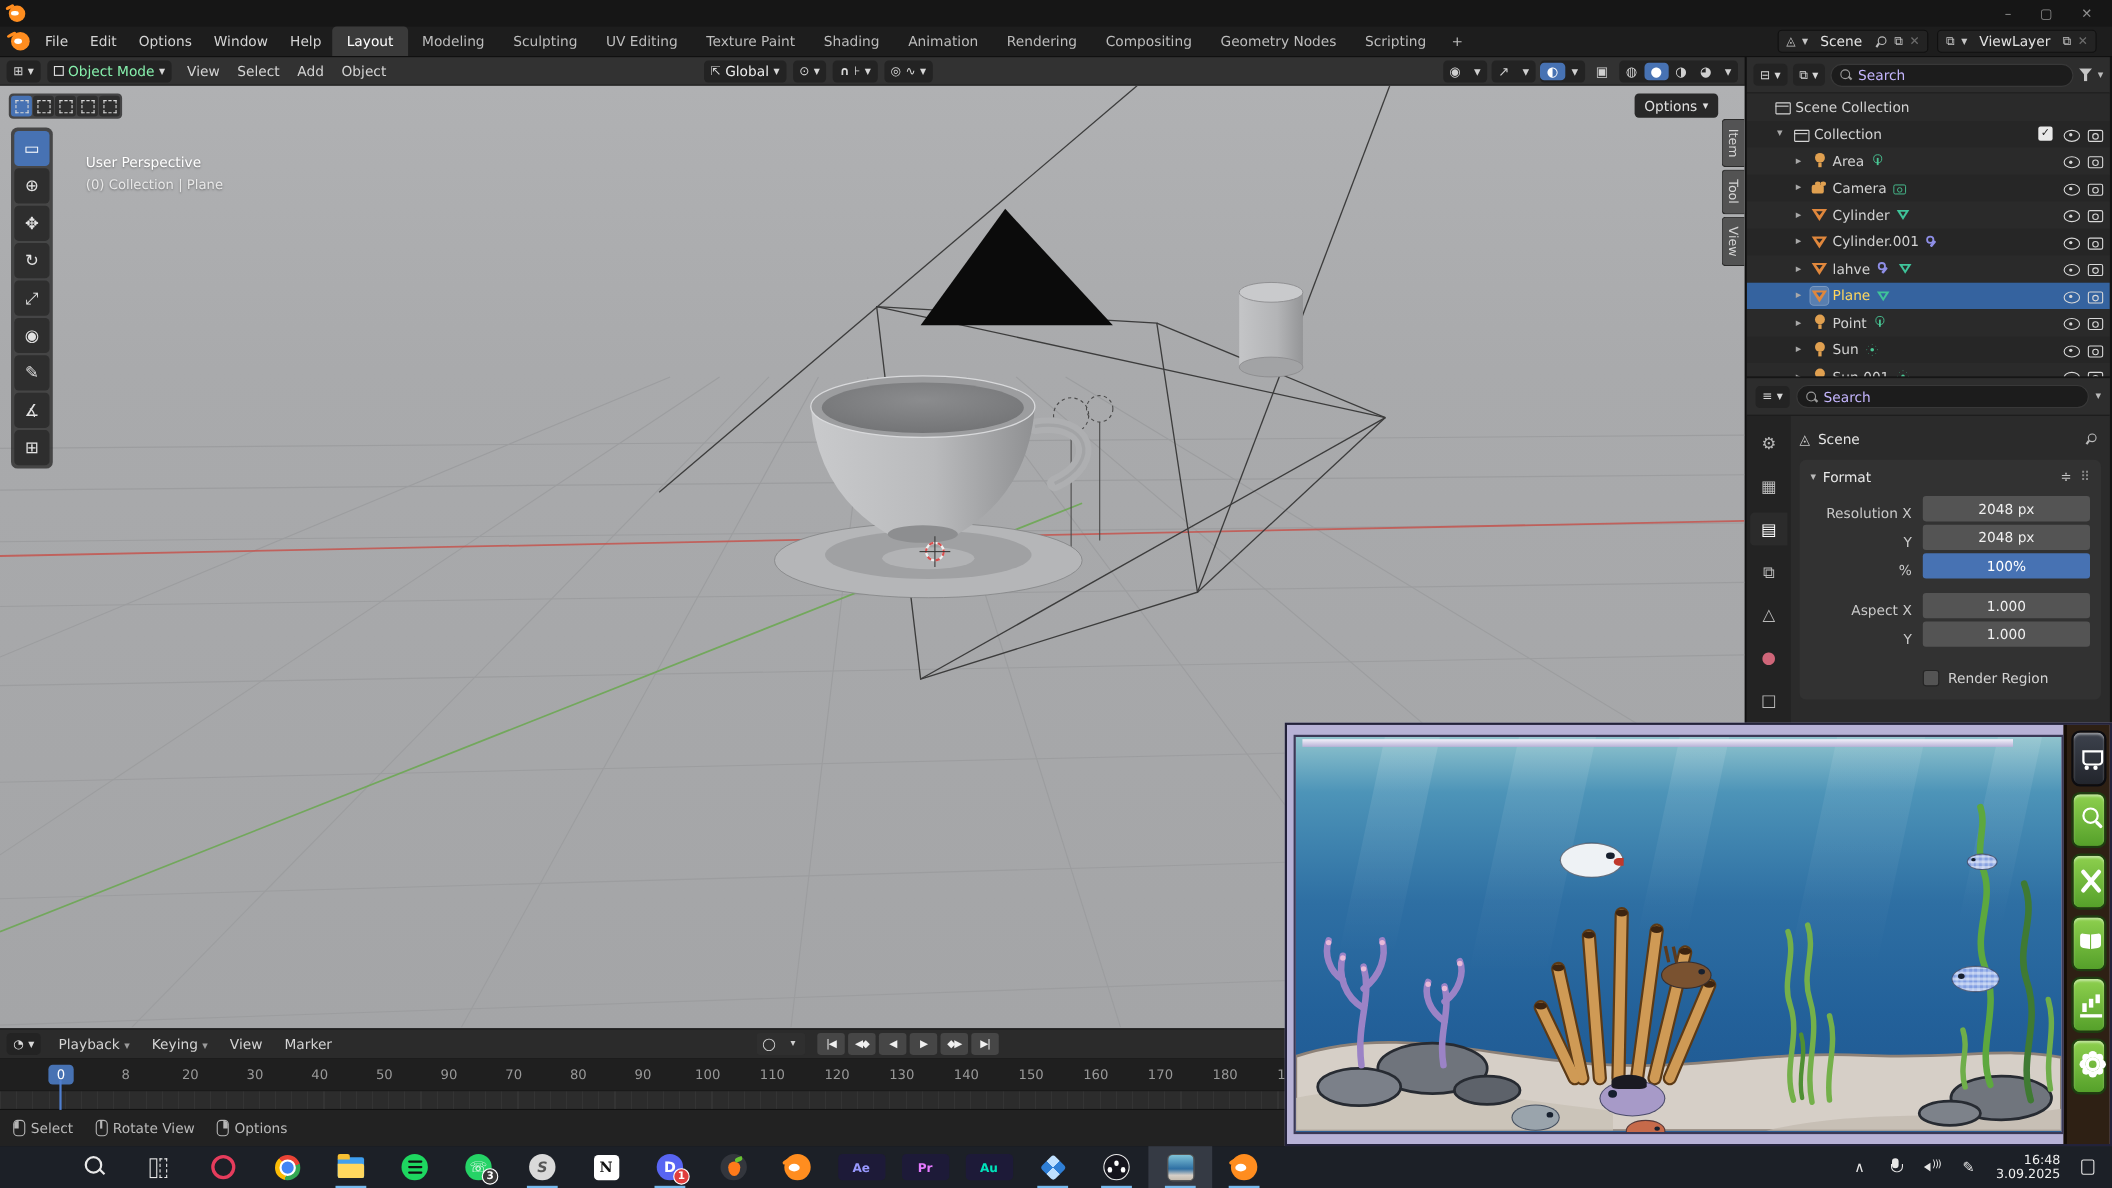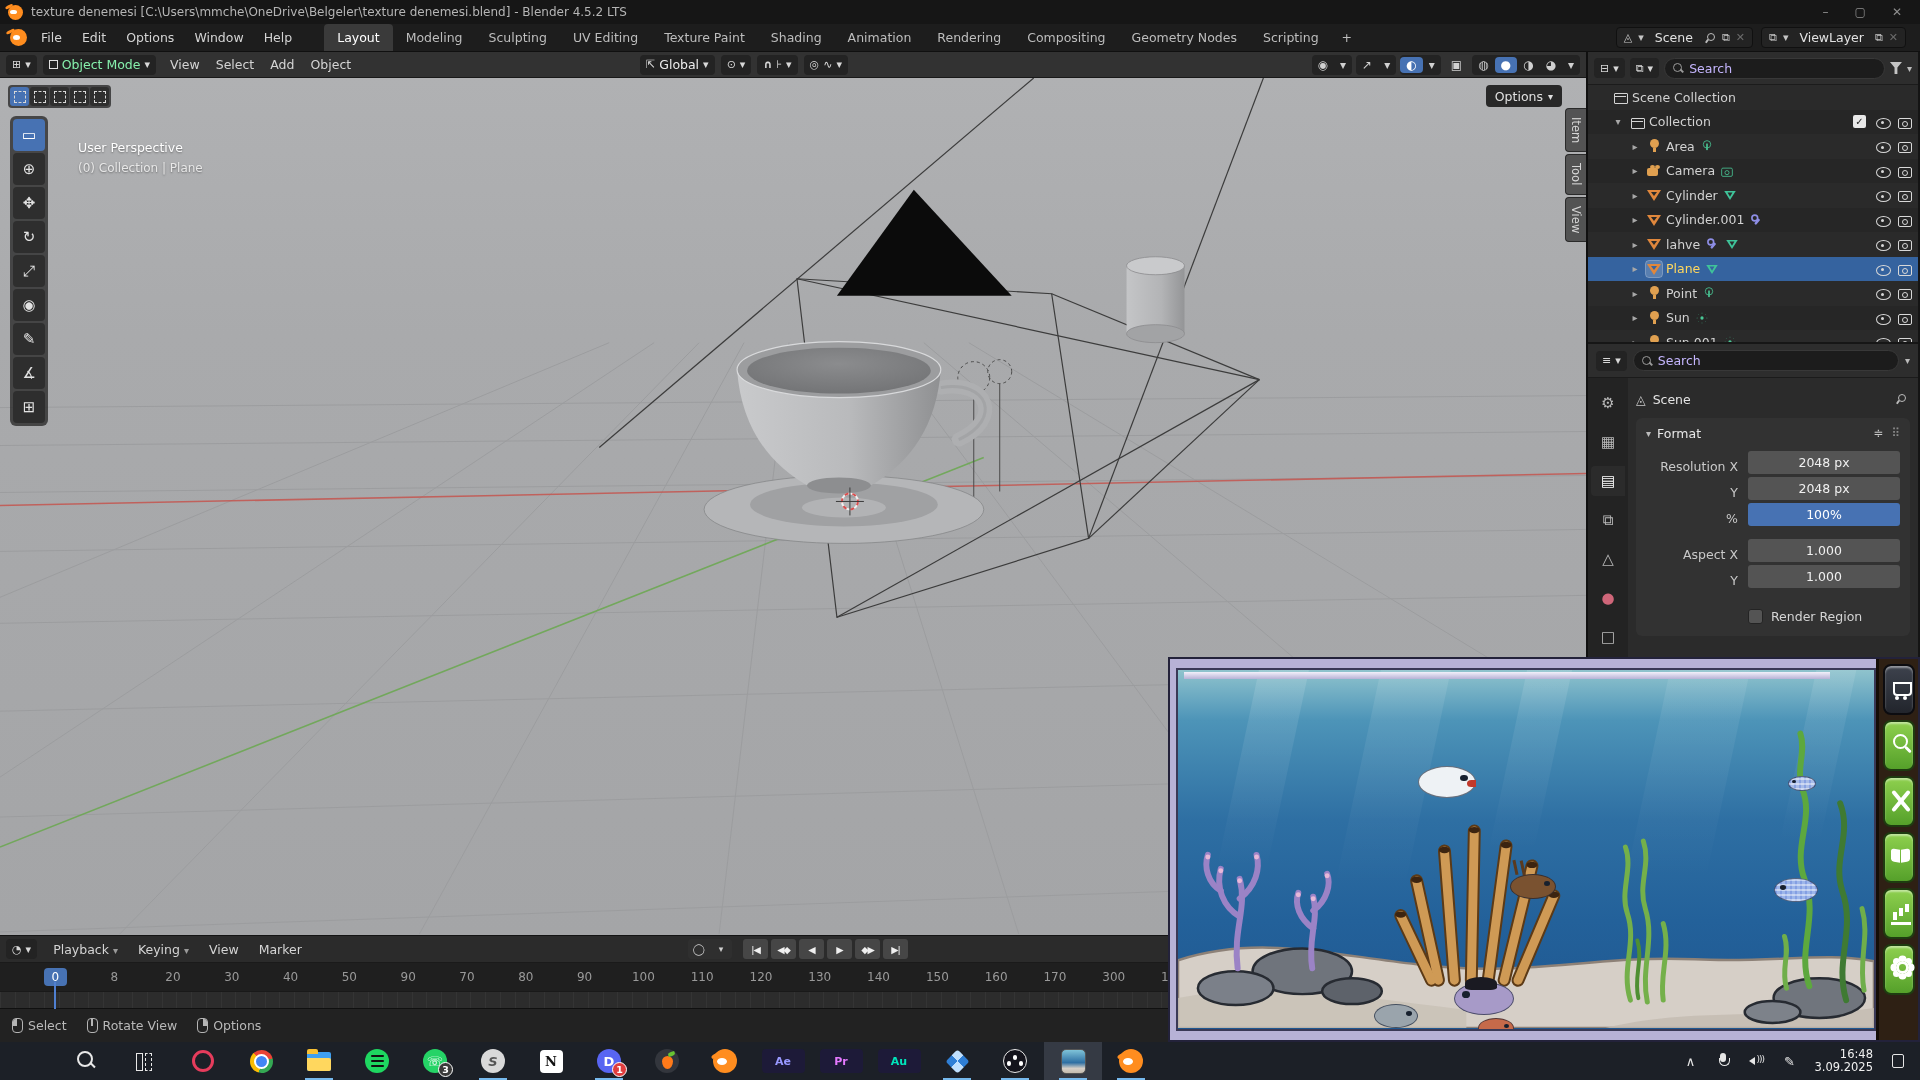--- a/index.html
+++ b/index.html
@@ -12,21 +12,21 @@
   .blogo { width:15px; height:15px; border-radius:50%; background:#ff8d1f; position:relative; flex:none; }
   .blogo::before { content:''; position:absolute; left:15%; top:36%; width:42%; height:30%; background:#fff; border-radius:50%; }
   .blogo::after { content:''; position:absolute; left:-22%; top:6%; width:55%; height:18%; background:#ff8d1f; border-radius:40%; transform:rotate(-28deg); }
   .titlebar .ttl { margin-left:8px; white-space:nowrap; }
   .winctl { margin-left:auto; display:flex; gap:26px; color:#8f8f8f; font-size:12px; padding-right:10px; }
   .winctl span { cursor:default; }
 
   
   .topbar { height:28px; background:#1d1d1d; display:flex; align-items:center; padding:0 6px; border-bottom:1px solid #101010; }
   .menuitem { padding:3px 10px; color:#d4d4d4; border-radius:3px; }
-  .ws-tabs { display:flex; margin-left:22px; align-items:flex-end; height:100%; }
+  .ws-tabs { display:flex; margin-left:0; align-items:flex-end; height:100%; }
   .ws-tab { padding:5px 13px; color:#bdbdbd; border-radius:4px 4px 0 0; height:100%; display:flex; align-items:center; }
   .ws-tab.active { background:#3a3a3a; color:#fff; }
   .ws-add { padding:0 10px; color:#bdbdbd; }
   .topbar .spacer { flex:1; }
   .idblock { display:flex; align-items:center; background:#232323; border:1px solid #101010; border-radius:4px; height:21px; margin-right:8px; padding:0 4px; }
   .idblock .lbl { padding:0 8px; color:#e2e2e2; }
   .glyphbtn { color:#c5c5c5; font-size:11px; padding:0 3px; }
   .dim { color:#6c6c6c; }
   .pin-ic { width:10px; height:10px; position:relative; margin:0 4px; }
   .pin-ic::before { content:''; position:absolute; left:2px; top:0; width:6px; height:6px; border:1.5px solid #bbb; border-radius:50%; }
@@ -240,21 +240,20 @@
   .gi-gear::before { content:''; position:absolute; left:11px; top:15px; width:7px; height:7px; border:3px solid #fff; border-radius:50%; color:#fff;
     box-shadow:0 -8px 0 -2.5px,0 8px 0 -2.5px,8px 0 0 -2.5px,-8px 0 0 -2.5px,6px 6px 0 -3px,-6px 6px 0 -3px,6px -6px 0 -3px,-6px -6px 0 -3px; }
 </style>
 </head>
 <body>
 
 <div class="screen">
 
   <div class="titlebar">
     <span class="blogo"></span>
-    <span class="ttl">texture denemesi [C:\Users\mmche\OneDrive\Belgeler\texture denemesi.blend] - Blender 4.5.2 LTS</span>
     <div class="winctl">
       <span>–</span>
       <span>▢</span>
       <span>✕</span>
     </div>
   </div>
 
   <div class="topbar">
     <span class="blogo" style="width:17px;height:17px;margin:0 4px;"></span>
     <span class="menuitem">File</span>
@@ -515,21 +514,21 @@
             <span class="tick"><span>80</span></span>
             <span class="tick"><span>90</span></span>
             <span class="tick"><span>100</span></span>
             <span class="tick"><span>110</span></span>
             <span class="tick"><span>120</span></span>
             <span class="tick"><span>130</span></span>
             <span class="tick"><span>140</span></span>
             <span class="tick"><span>150</span></span>
             <span class="tick"><span>160</span></span>
             <span class="tick"><span>170</span></span>
-            <span class="tick"><span>300</span></span>
+            <span class="tick"><span>180</span></span>
             <span class="tick"><span>190</span></span>
           </div>
         <div class="tl-strip"></div>
         <div class="playhead"></div>
       </div>
     </div>
 
     <div class="right-col">
       <div class="outliner">
         <div class="ol-header">

